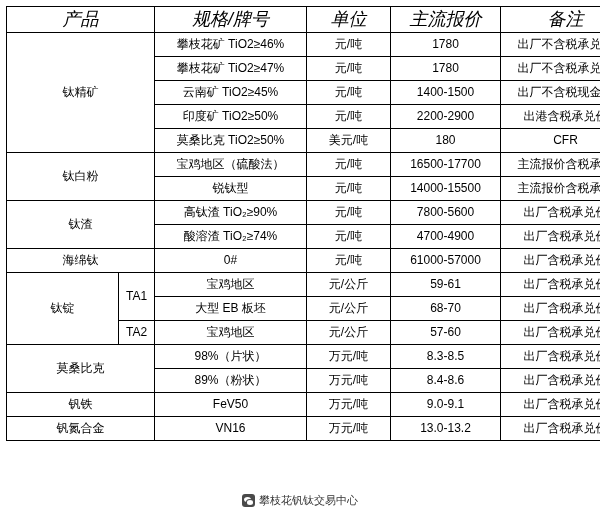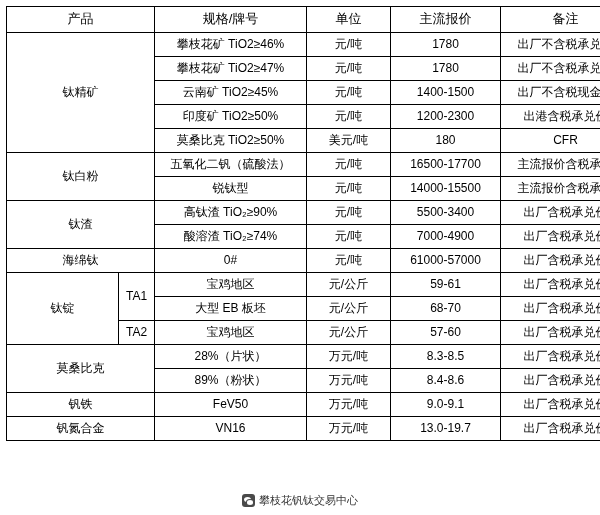--- a/index.html
+++ b/index.html
@@ -32,22 +32,23 @@
     text-align: center;
     vertical-align: middle;
     font-weight: normal;
     font-size: 12px;
     line-height: 1.15;
     padding: 2px 1px;
     height: 24px;
     box-sizing: border-box;
   }
   table.price-table thead td {
-    font-size: 13px;
+    font-size: 18px;
     height: 26px;
+    font-style: italic;
   }
   .col-product { width: 112px; }
   .col-sub     { width: 36px; }
   .col-spec    { width: 152px; }
   .col-unit    { width: 84px; }
   .col-price   { width: 110px; }
   .col-remark  { width: 130px; }
 
   .cat-cell {
     font-size: 13px;
@@ -142,53 +143,53 @@
         </tr>
         <tr>
           <td class="spec-cell">云南矿 TiO2≥45%</td>
           <td>元/吨</td>
           <td>1400-1500</td>
           <td>出厂不含税现金价</td>
         </tr>
         <tr>
           <td class="spec-cell">印度矿 TiO2≥50%</td>
           <td>元/吨</td>
-          <td>1200-2300</td>
+          <td>2200-2900</td>
           <td>出港含税承兑价</td>
         </tr>
         <tr>
           <td class="spec-cell">莫桑比克 TiO2≥50%</td>
           <td>美元/吨</td>
           <td>180</td>
           <td>CFR</td>
         </tr>
         <tr>
           <td class="cat-cell" rowspan="2" colspan="2">钛白粉</td>
-          <td class="spec-cell">五氧化二钒（硫酸法）</td>
+          <td class="spec-cell">宝鸡地区（硫酸法）</td>
           <td>元/吨</td>
           <td>16500-17700</td>
           <td>主流报价含税承兑</td>
         </tr>
         <tr>
           <td class="spec-cell">锐钛型</td>
           <td>元/吨</td>
           <td>14000-15500</td>
           <td>主流报价含税承兑</td>
         </tr>
         <tr>
           <td class="cat-cell" rowspan="2" colspan="2">钛渣</td>
           <td class="spec-cell">高钛渣 TiO₂≥90%</td>
           <td>元/吨</td>
-          <td>5500-3400</td>
+          <td>7800-5600</td>
           <td>出厂含税承兑价</td>
         </tr>
         <tr>
           <td class="spec-cell">酸溶渣 TiO₂≥74%</td>
           <td>元/吨</td>
-          <td>7000-4900</td>
+          <td>4700-4900</td>
           <td>出厂含税承兑价</td>
         </tr>
         <tr>
           <td class="cat-cell" rowspan="1" colspan="2">海绵钛</td>
           <td class="spec-cell">0#</td>
           <td>元/吨</td>
           <td>61000-57000</td>
           <td>出厂含税承兑价</td>
         </tr>
         <tr>
@@ -207,21 +208,21 @@
         </tr>
         <tr>
           <td rowspan="1">TA2</td>
           <td class="spec-cell">宝鸡地区</td>
           <td>元/公斤</td>
           <td>57-60</td>
           <td>出厂含税承兑价</td>
         </tr>
         <tr>
           <td class="cat-cell" rowspan="2" colspan="2">莫桑比克</td>
-          <td class="spec-cell">28%（片状）</td>
+          <td class="spec-cell">98%（片状）</td>
           <td>万元/吨</td>
           <td>8.3-8.5</td>
           <td>出厂含税承兑价</td>
         </tr>
         <tr>
           <td class="spec-cell">89%（粉状）</td>
           <td>万元/吨</td>
           <td>8.4-8.6</td>
           <td>出厂含税承兑价</td>
         </tr>
@@ -229,21 +230,21 @@
           <td class="cat-cell" rowspan="1" colspan="2">钒铁</td>
           <td class="spec-cell">FeV50</td>
           <td>万元/吨</td>
           <td>9.0-9.1</td>
           <td>出厂含税承兑价</td>
         </tr>
         <tr>
           <td class="cat-cell" rowspan="1" colspan="2">钒氮合金</td>
           <td class="spec-cell">VN16</td>
           <td>万元/吨</td>
-          <td>13.0-19.7</td>
+          <td>13.0-13.2</td>
           <td>出厂含税承兑价</td>
         </tr>
       </tbody>
   </table>
 
   <div class="footer">
     <span class="footer-inner">
       <span class="wechat-badge"></span>
       <span class="footer-text">攀枝花钒钛交易中心</span>
     </span>

